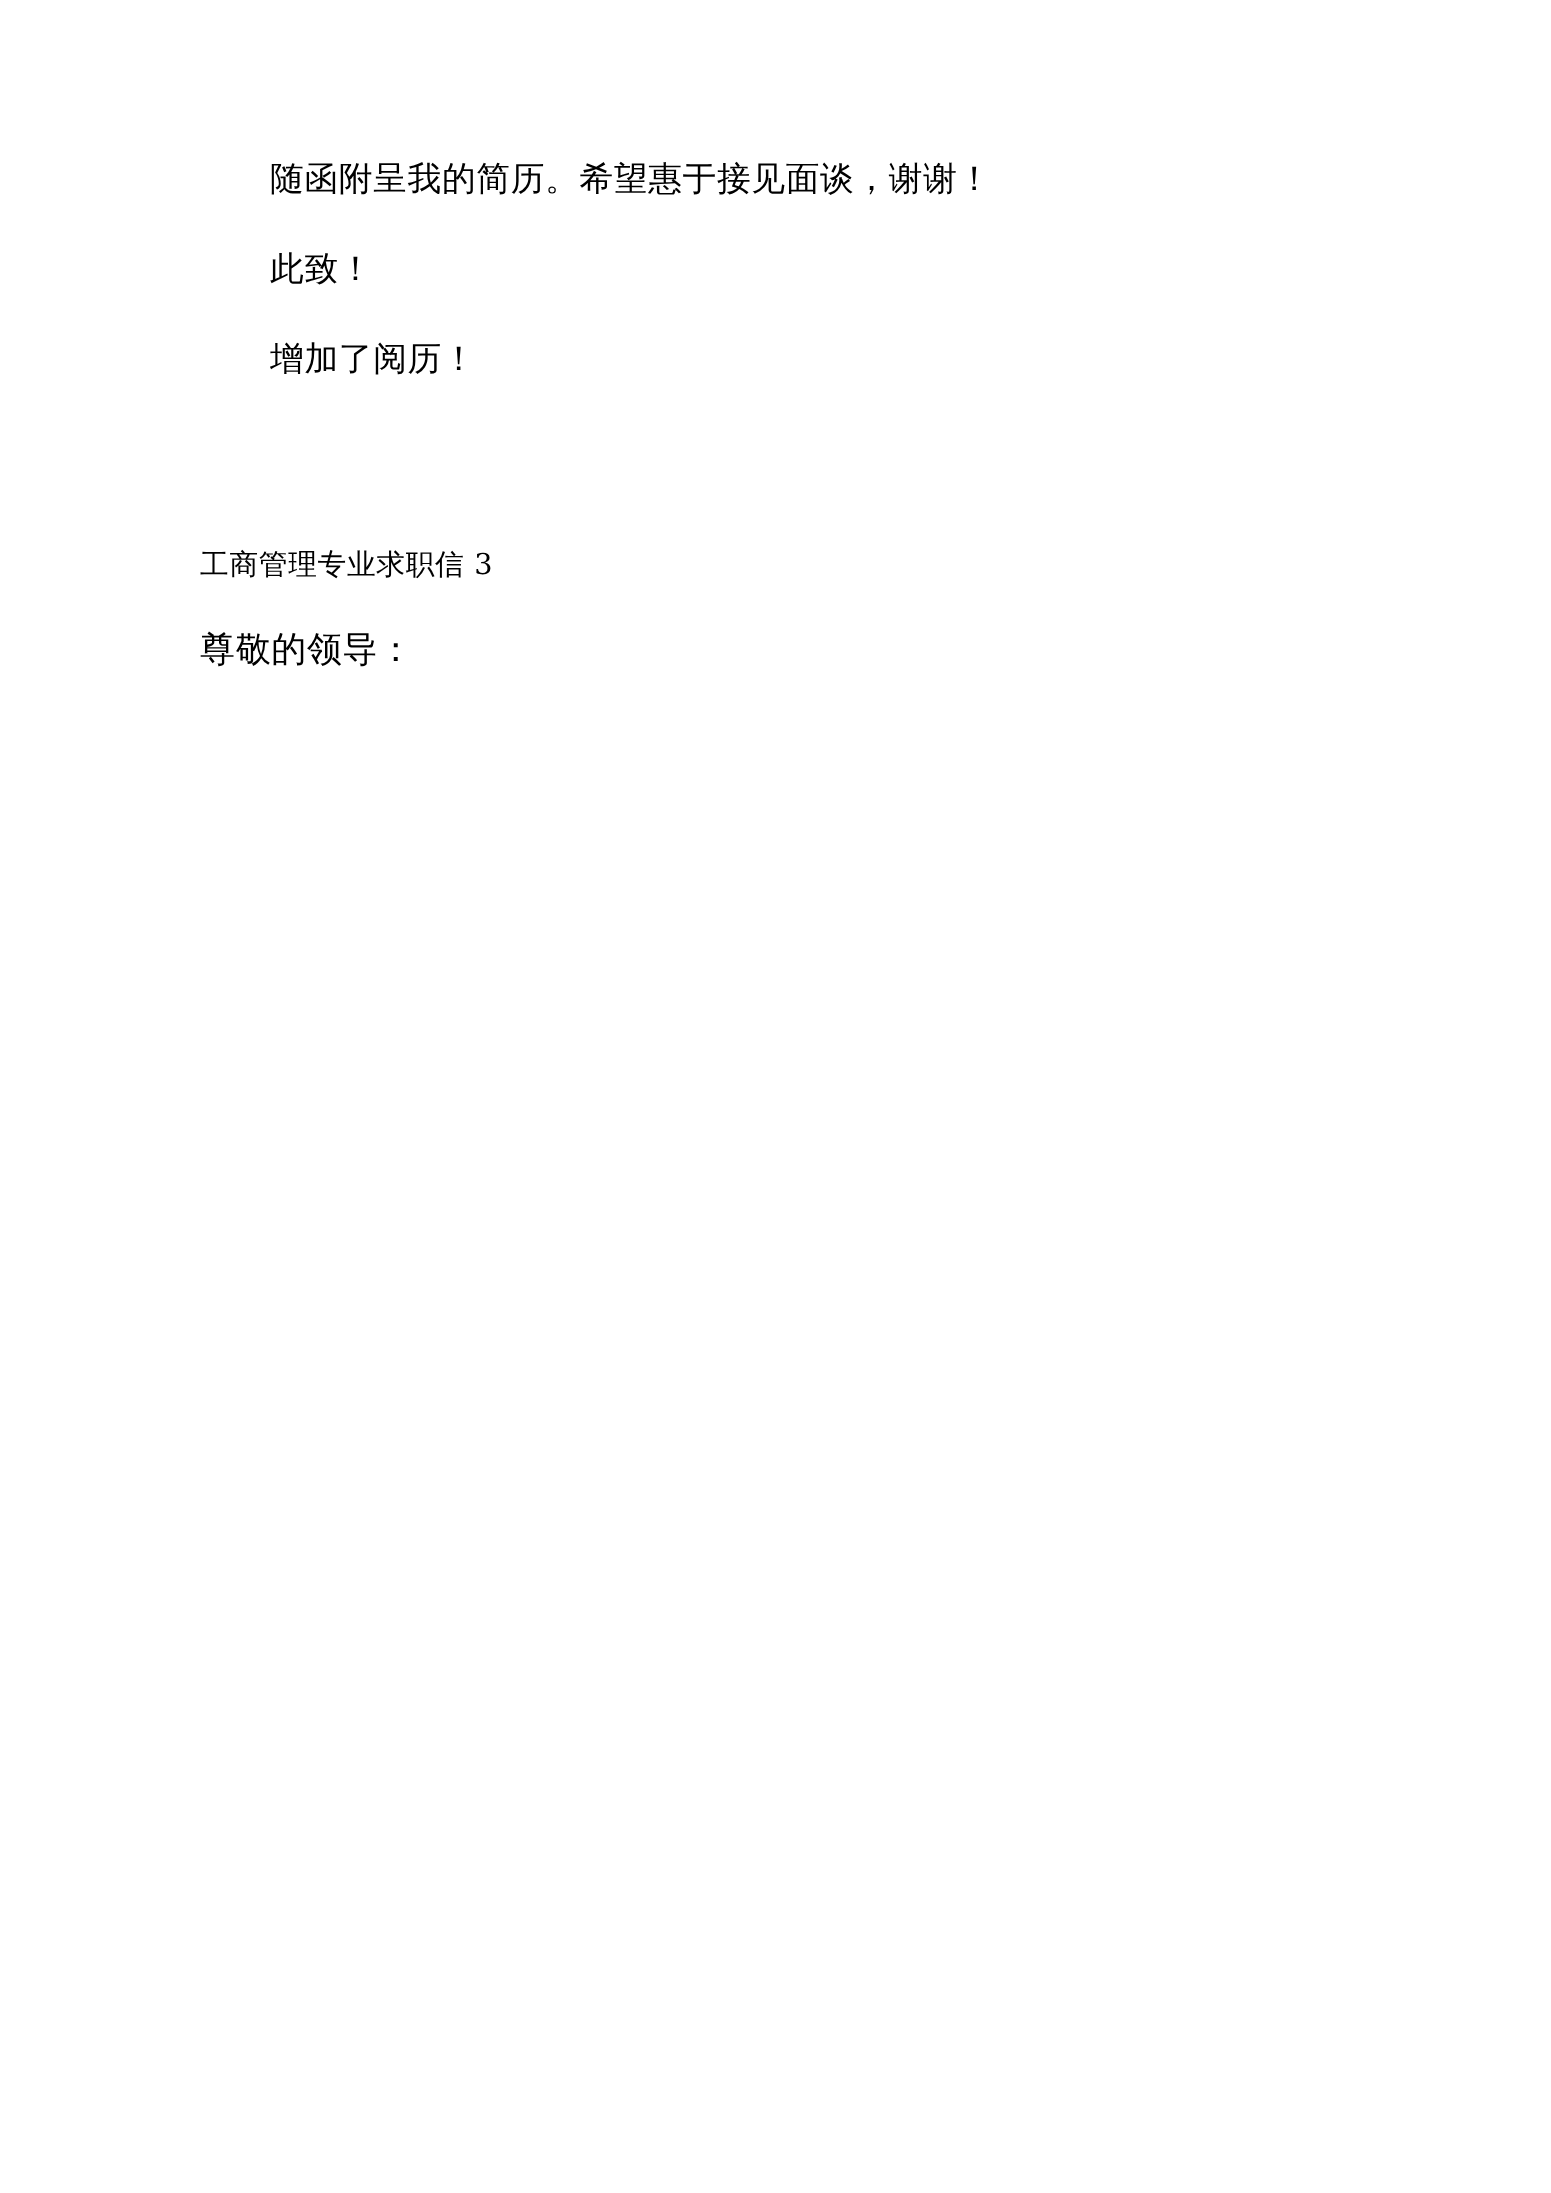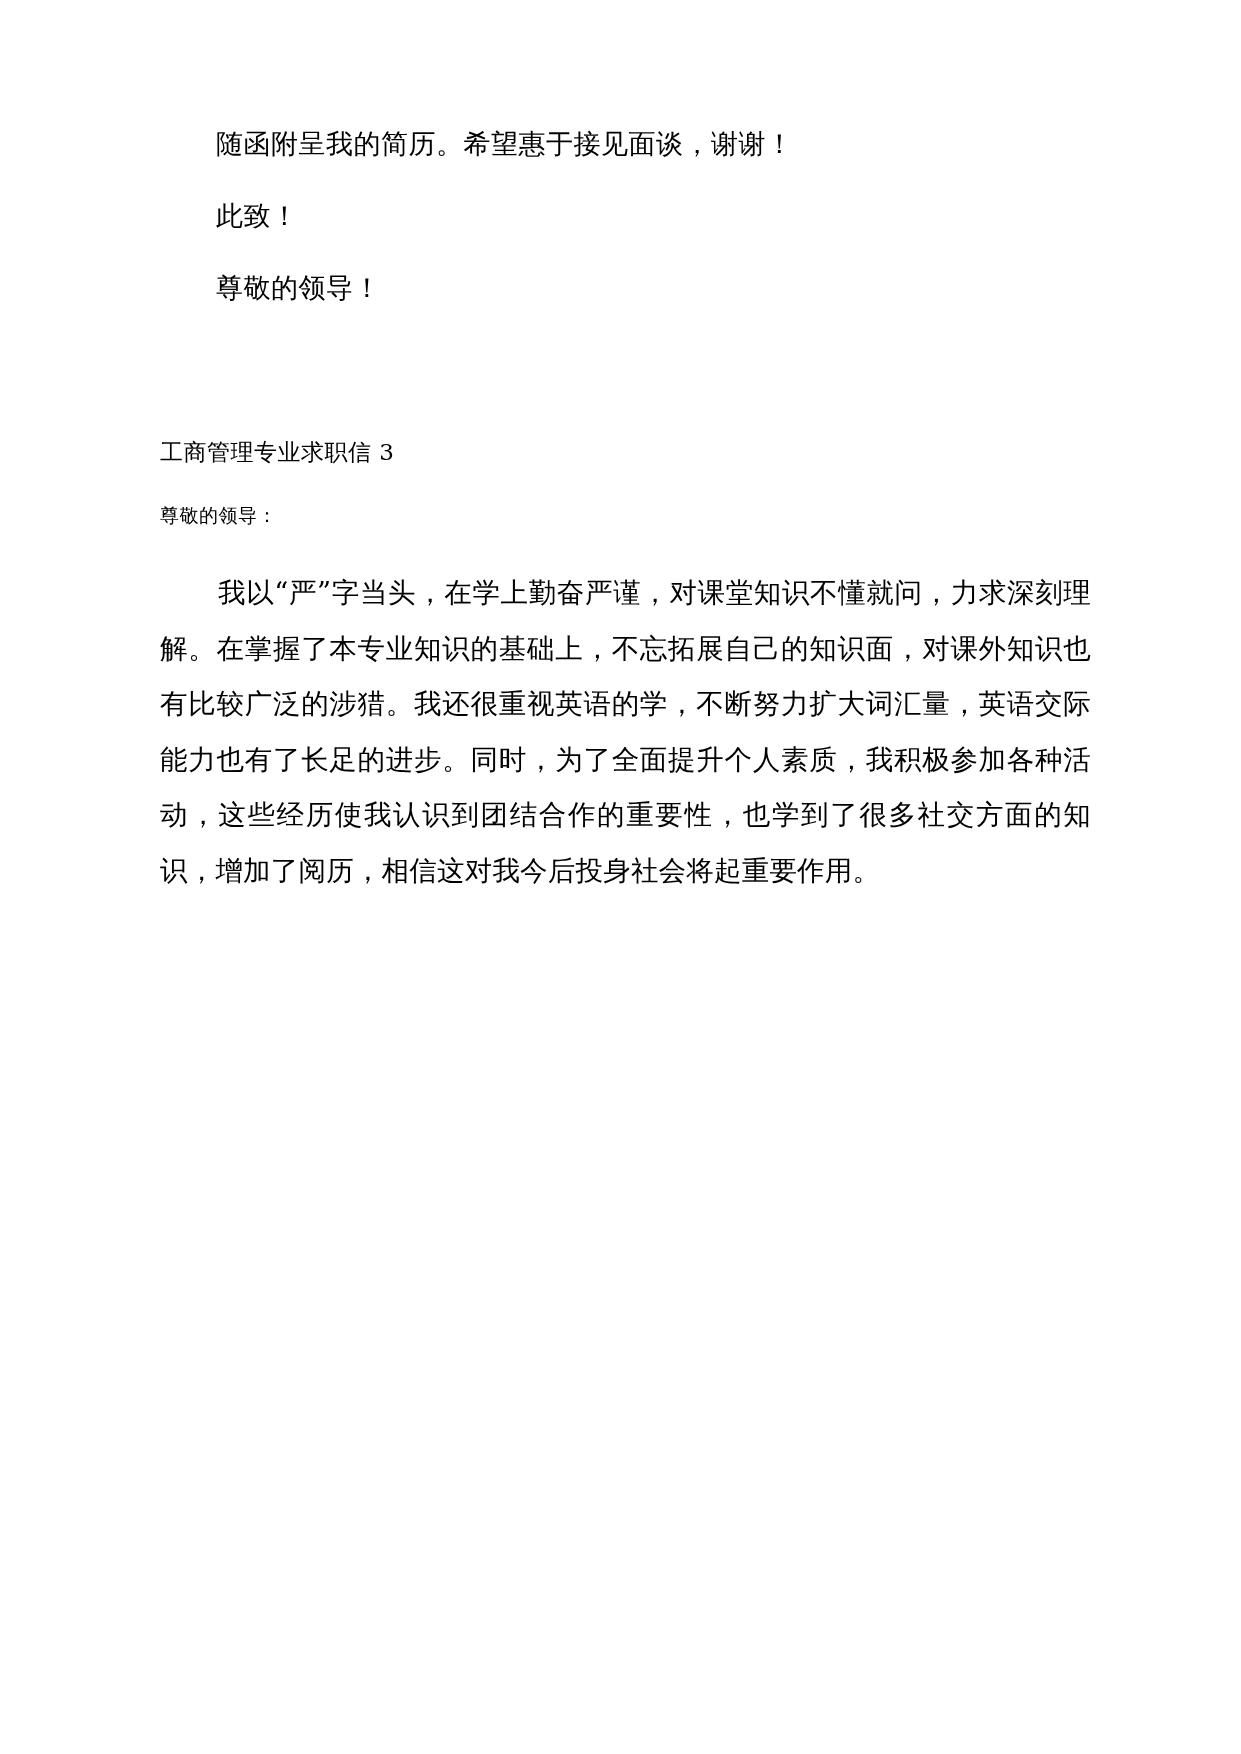--- a/index.html
+++ b/index.html
@@ -34,21 +34,21 @@
   .gap-block {
     height: 95px;
   }
   .heading {
     margin: 0 0 42px 0;
     font-size: 23px;
     letter-spacing: 0.5px;
   }
   .salutation {
     margin: 0 0 40px 0;
-    font-size: 19px;
+    font-size: 28px;
     letter-spacing: 0.5px;
   }
   .para {
     margin: 0 0 8px 0;
     font-size: 27.5px;
     line-height: 2.02;
     text-indent: 58px;
     text-align: justify;
     text-justify: inter-ideograph;
     letter-spacing: 0.2px;
@@ -58,23 +58,22 @@
   }
 </style>
 </head>
 <body>
 
 <div class="page">
   <div class="doc-body">
 
     <p class="line-indent">随函附呈我的简历。希望惠于接见面谈，谢谢！</p>
     <p class="line-indent">此致！</p>
-    <p class="line-indent">尊敬的领导！</p>
+    <p class="line-indent">增加了阅历！</p>
 
     <div class="gap-block"></div>
 
     <p class="heading">工商管理专业求职信 3</p>
     <p class="salutation">尊敬的领导：</p>
 
-    <p class="para">我以“严”字当头，在学上勤奋严谨，对课堂知识不懂就问，力求深刻理解。在掌握了本专业知识的基础上，不忘拓展自己的知识面，对课外知识也有比较广泛的涉猎。我还很重视英语的学，不断努力扩大词汇量，英语交际能力也有了长足的进步。同时，为了全面提升个人素质，我积极参加各种活动，这些经历使我认识到团结合作的重要性，也学到了很多社交方面的知识，增加了阅历，相信这对我今后投身社会将起重要作用。</p>
 
   </div>
 </div>
 
 </body></html>

